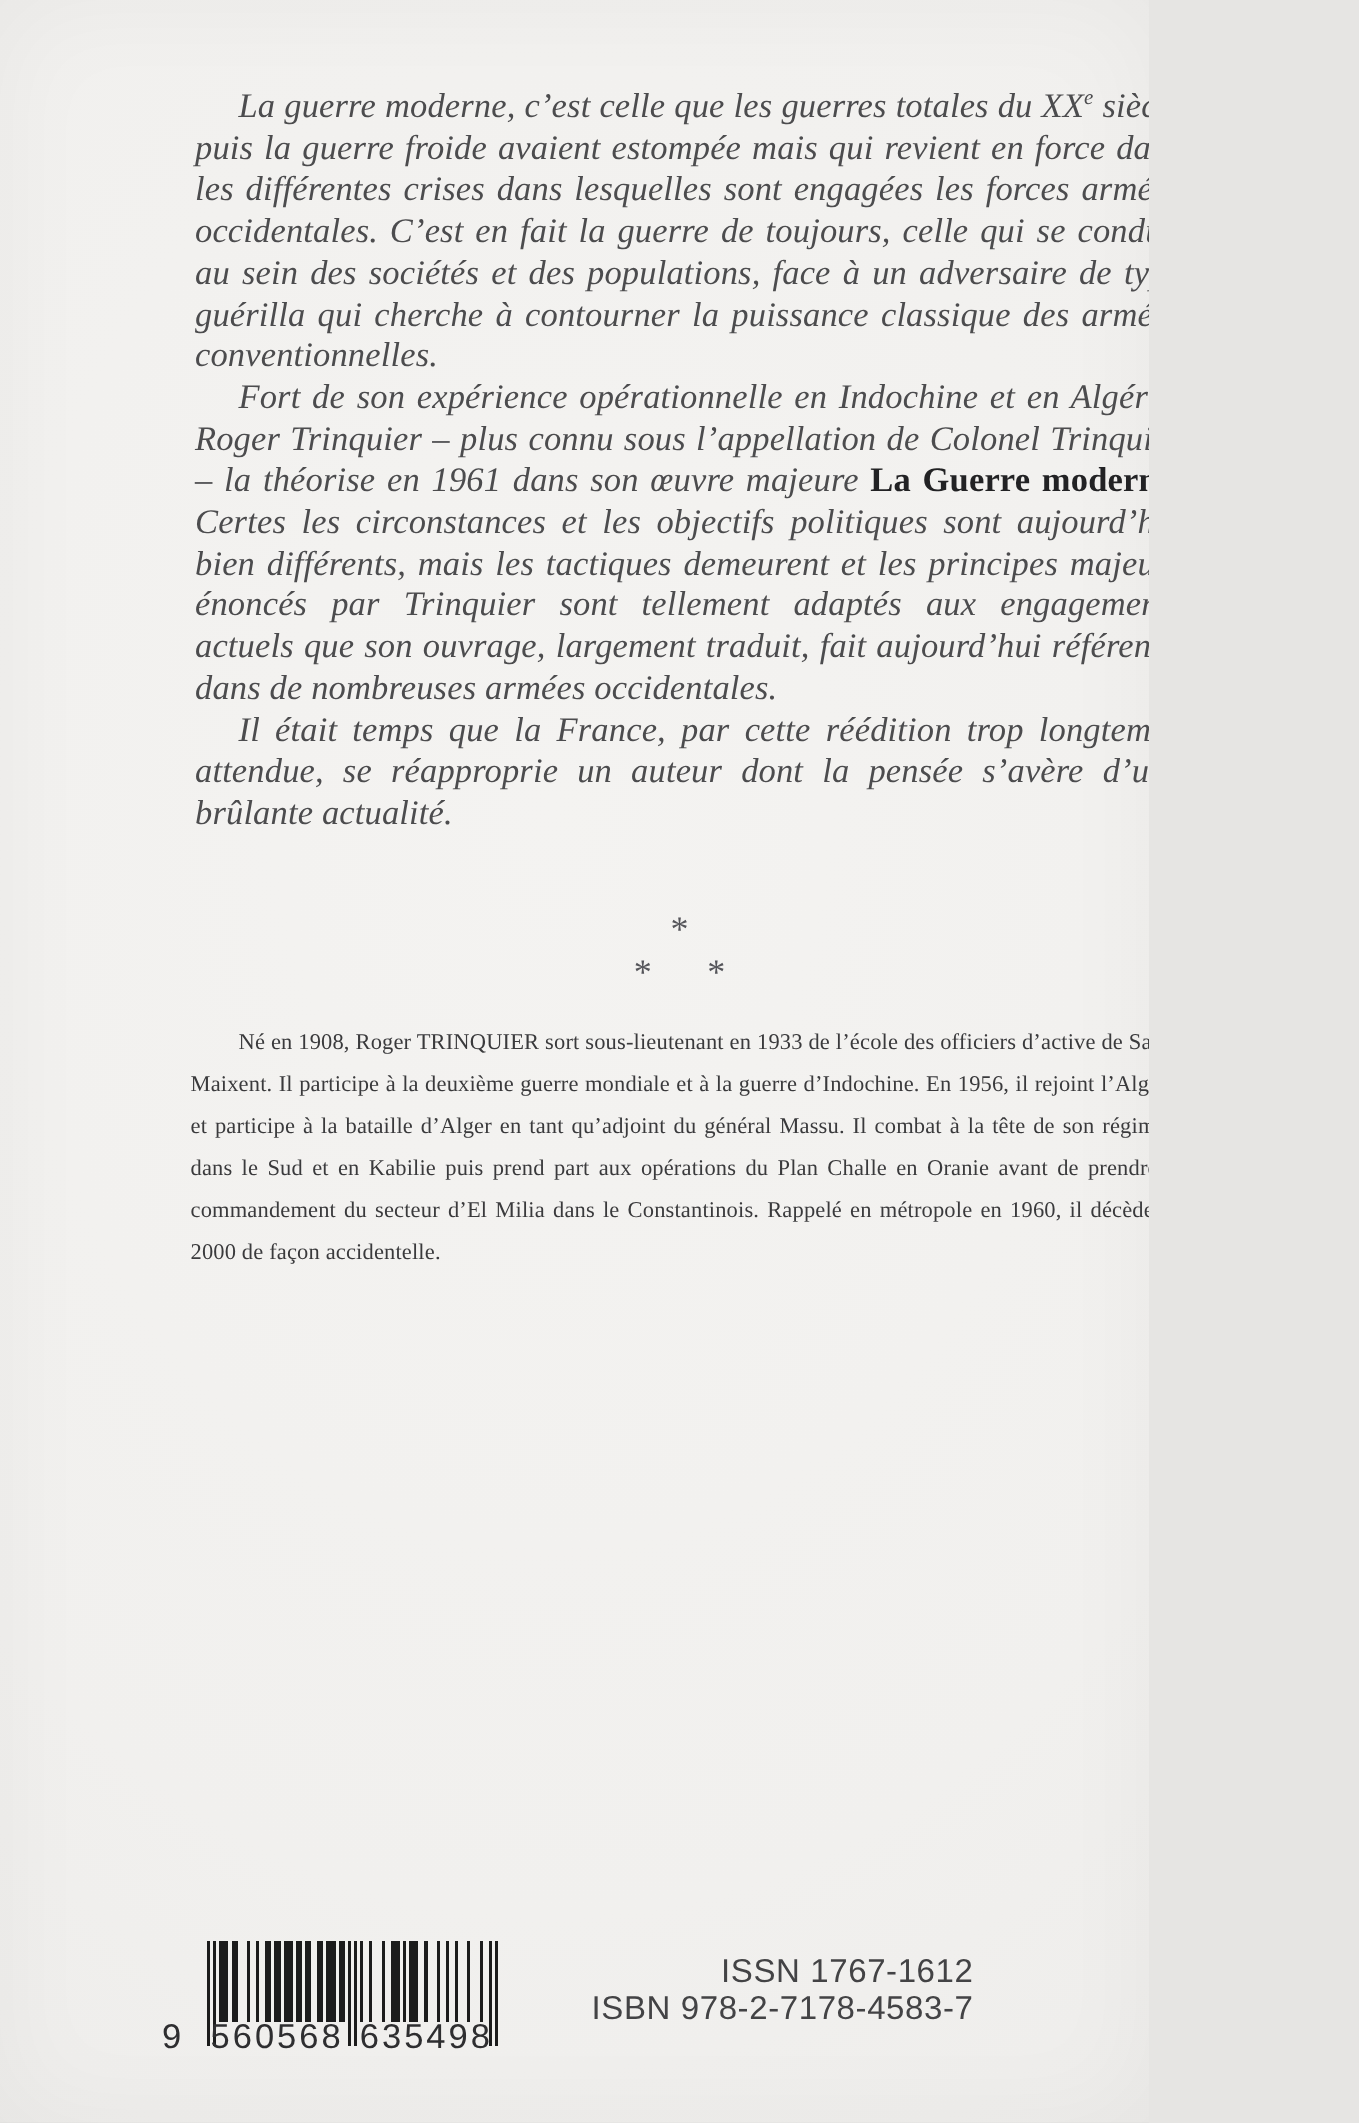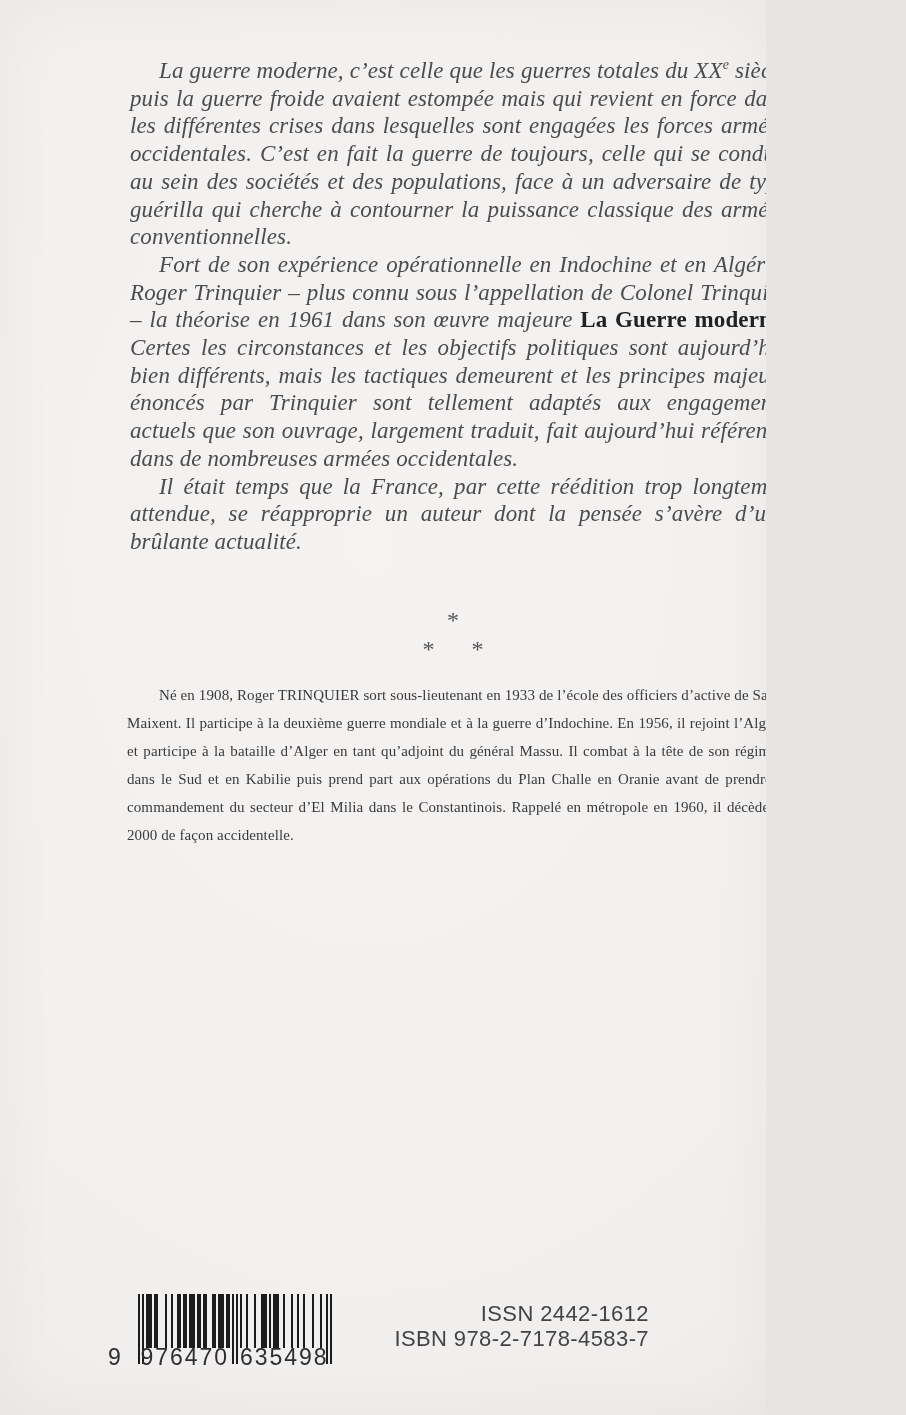--- a/index.html
+++ b/index.html
@@ -159,23 +159,23 @@
           <rect x="75" y="0" width="1" height="54"></rect>
           <rect x="78" y="0" width="1" height="54"></rect>
           <rect x="81" y="0" width="1" height="54"></rect>
           <rect x="85" y="0" width="1" height="54"></rect>
           <rect x="89" y="0" width="1" height="54"></rect>
           <rect x="92" y="0" width="1" height="70"></rect>
           <rect x="94" y="0" width="1" height="70"></rect>
         </svg>
       <div class="barcode-digits">
         <span class="bd-lead">9</span>
-        <span class="bd-group">976470</span>
+        <span class="bd-group">560568</span>
         <span class="bd-group">635498</span>
       </div>
     </div>
     <div class="imprint">
-      <div>ISSN 2442-1612</div>
+      <div>ISSN 1767-1612</div>
       <div>ISBN 978-2-7178-4583-7</div>
     </div>
   </footer>
 
 </div>
 
 </body></html>

